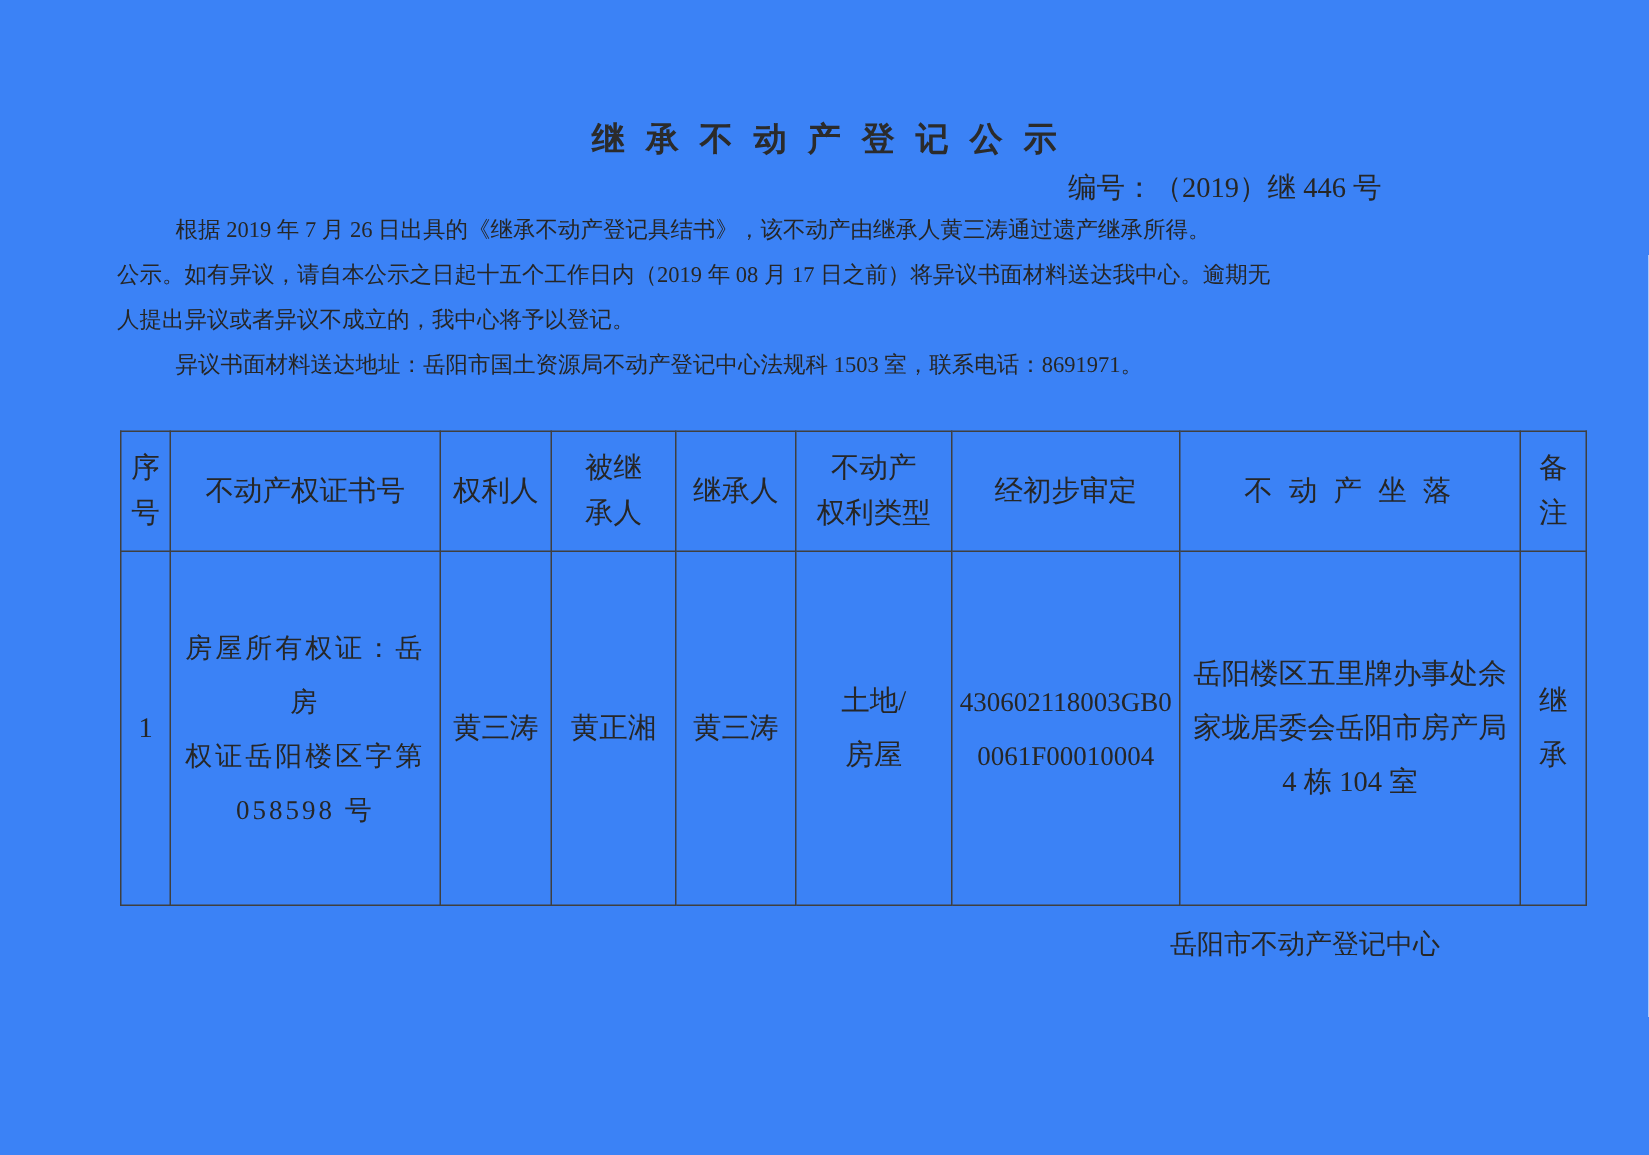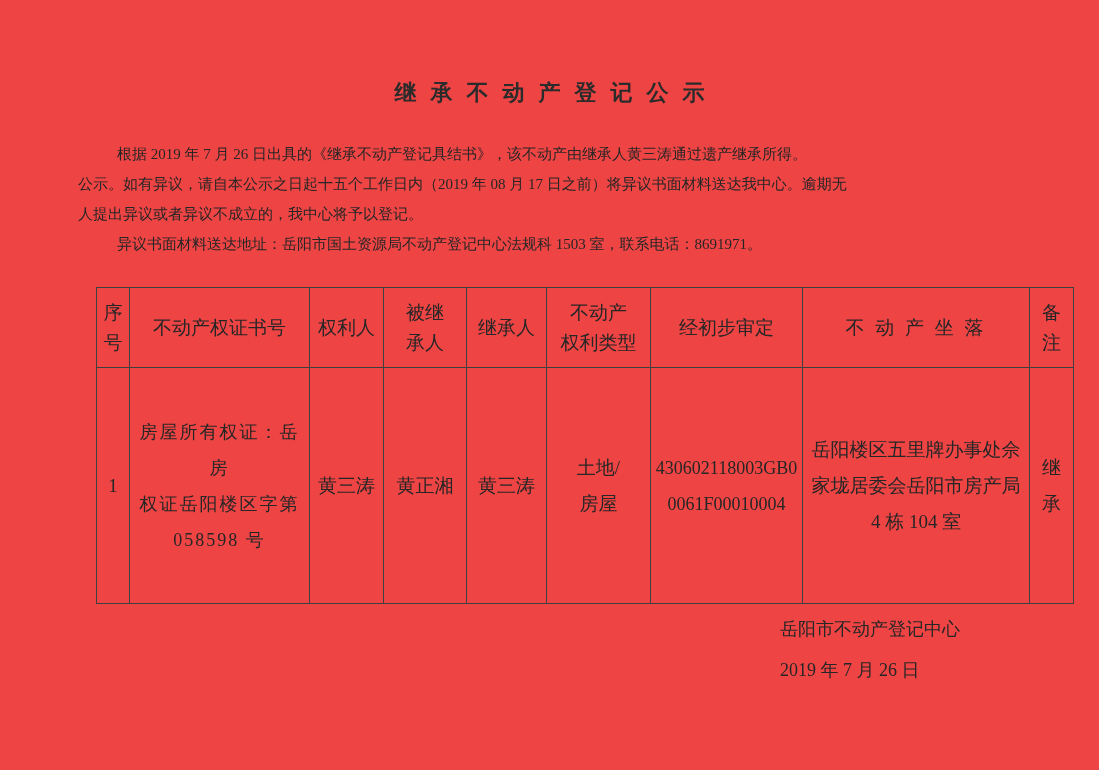--- a/index.html
+++ b/index.html
@@ -1,20 +1,20 @@
 <!DOCTYPE html>
 <html><head>
 <meta charset="utf-8">
 <style>
   html, body { margin: 0; padding: 0; background: #ffffff; }
   .page {
     position: relative;
     width: 1099px;
     height: 770px;
-    background: #ef4444;
+    background: #3b82f6;
     font-family: "Liberation Serif", serif;
     color: #262626;
     overflow: hidden;
   }
   .doc-title {
     position: absolute;
     top: 78px; left: 0; width: 100%;
     text-align: center;
     font-size: 22px;
     font-weight: bold;
@@ -36,21 +36,21 @@
   }
   .body-line {
     height: 30px;
     line-height: 30px;
     white-space: pre;
   }
   .body-line.indent { text-indent: 39px; }
 
   table.doc-table {
     position: absolute;
-    top: 287px; left: 96px;
+    top: 287px; left: 80px;
     width: 977px;
     border-collapse: collapse;
     table-layout: fixed;
     font-size: 19px;
     color: #262626;
     border-radius: 21px;
   }
   .doc-table th, .doc-table td {
     border: 1px solid #3f3f3f;
     vertical-align: middle;
@@ -84,20 +84,21 @@
   .footer-org { top: 617px; }
   .footer-date { top: 658px; }
 </style>
 </head>
 <body>
 
 <div class="page">
 
   <div class="doc-title">继承不动产登记公示</div>
 
+  <div class="doc-number">编号：（2019）继 446 号</div>
 
   <div class="body-text">
     <div class="body-line indent">根据 2019 年 7 月 26 日出具的《继承不动产登记具结书》，该不动产由继承人黄三涛通过遗产继承所得。</div>
     <div class="body-line">公示。如有异议，请自本公示之日起十五个工作日内（2019 年 08 月 17 日之前）将异议书面材料送达我中心。逾期无</div>
     <div class="body-line">人提出异议或者异议不成立的，我中心将予以登记。</div>
     <div class="body-line indent">异议书面材料送达地址：岳阳市国土资源局不动产登记中心法规科 1503 室，联系电话：8691971。</div>
   </div>
 
   <table class="doc-table">
     <colgroup>
@@ -144,15 +145,14 @@
 家垅居委会岳阳市房产局
 4 栋 104 室</td>
         <td>继
 承</td>
       </tr>
     </tbody>
   </table>
 
   <div class="footer-org">岳阳市不动产登记中心</div>
 
-  <div class="footer-date">2019 年 7 月 26 日</div>
 
 </div>
 
 </body></html>

